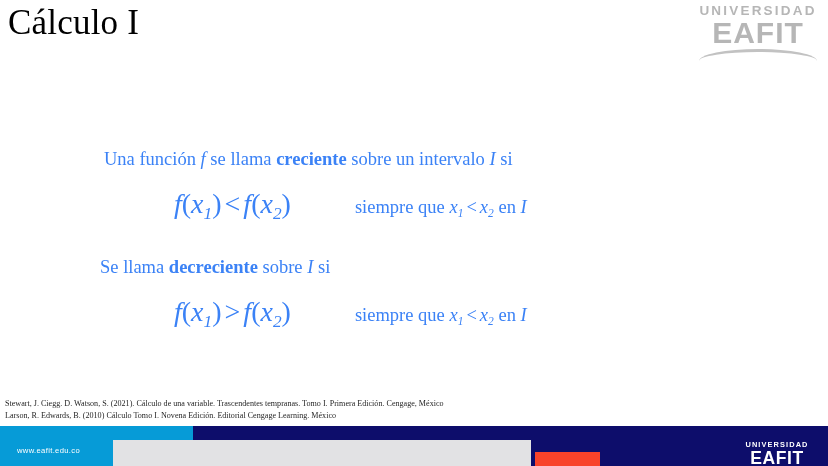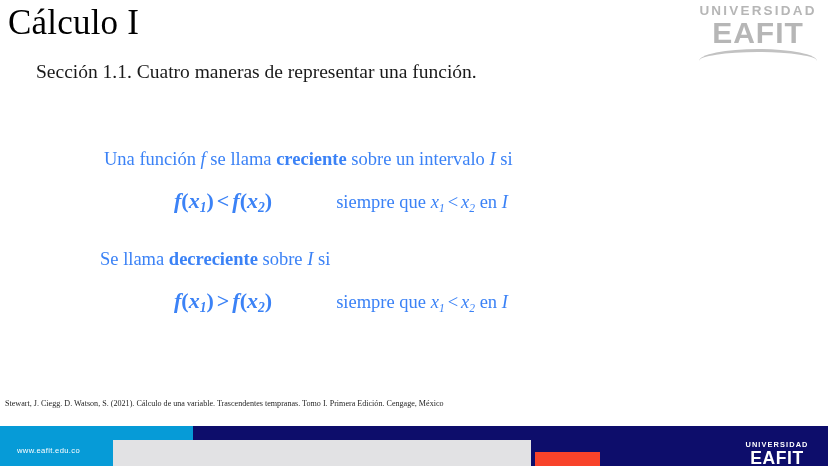--- a/index.html
+++ b/index.html
@@ -91,23 +91,22 @@
   .stmt-2 { margin-top: 30px; margin-left: -4px; }
   .eq-row {
     display: block;
     margin-top: 16px;
     white-space: nowrap;
     padding-left: 70px;
   }
   .eq-row-2 { margin-top: 16px; }
   .eq-left {
     display: inline-block;
-    font-size: 22px;
+    font-size: 28px;
     min-width: 0;
-    font-weight: bold;
   }
   .eq-right {
     display: inline-block;
     font-size: 18.5px;
     margin-left: 64px;
   }
   i.v { font-style: italic; }
   b.bd { font-weight: bold; }
   sub.sb {
     font-size: 0.62em;
@@ -202,21 +201,20 @@
 
   <div class="title">Cálculo I</div>
 
   <div class="logo-top">
     <span class="lg-word">UNIVERSIDAD</span>
     <span class="lg-main">EAFIT</span>
     <span class="lg-arc"></span>
   </div>
 
   <div class="section-lines">
-    <div>Sección 1.1. Cuatro maneras de representar una función.</div>
   </div>
 
   <div class="body-block">
 
     <div class="stmt">
       <span>Una función</span>
       <i class="v">f</i>
       <span>se llama</span>
       <b class="bd">creciente</b>
       <span>sobre un intervalo</span>
@@ -243,20 +241,21 @@
       <span class="eq-left"><i class="v">f</i><span>(</span><i class="v">x</i><sub class="sb">1</sub><span>)</span><span class="rel">&gt;</span><i class="v">f</i><span>(</span><i class="v">x</i><sub class="sb">2</sub><span>)</span></span><span class="eq-right"><span>siempre que</span>
         <i class="v">x</i><sub class="sb">1</sub><span class="rel">&lt;</span><i class="v">x</i><sub class="sb">2</sub>
         <span>en</span>
         <i class="v">I</i></span>
     </div>
 
   </div>
 
   <div class="citations">
     <div>Stewart, J. Ciegg. D. Watson, S. (2021). Cálculo de una variable. Trascendentes tempranas. Tomo I. Primera Edición. Cengage, México</div>
+    <div>Larson, R. Edwards, B. (2010) Cálculo Tomo I. Novena Edición. Editorial Cengage Learning. México</div>
   </div>
 
   <div class="footer">
     <div class="f-cyan-strip"></div>
     <div class="f-cyan-col"></div>
 
   </div>
   <div class="f-grey"></div>
   <div class="f-red"></div>
   <div class="f-url">www.eafit.edu.co</div>

